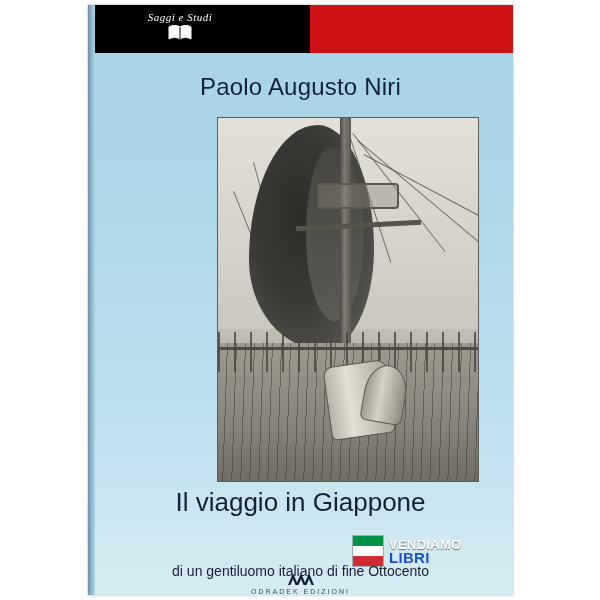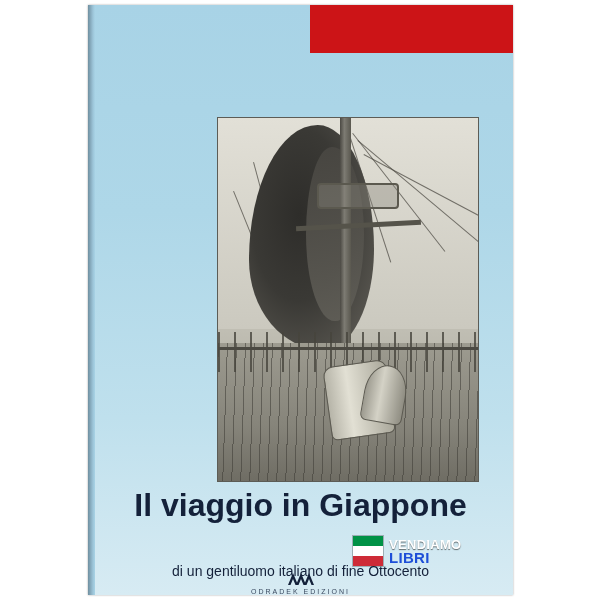--- a/index.html
+++ b/index.html
@@ -243,22 +243,22 @@
     color: #3c3a34;
     opacity: .8;
   }
 
   
   .title {
     position: absolute;
     left: 0; right: 0;
     top: 482px;
     text-align: center;
-    font-size: 32px;
-    font-weight: bold;
+    font-size: 26px;
+    font-weight: normal;
     color: #14213a;
   }
   .subtitle {
     position: absolute;
     left: 0; right: 0;
     top: 522px;
     text-align: center;
     font-size: 14px;
     color: #14213a;
     margin-top: 36px;
@@ -336,23 +336,34 @@
 </head>
 <body>
 
 <div id="stage">
 
   <div class="cover">
 
     <div class="spine"></div>
 
     <div class="top-band">
+      <div class="band-black">
+        <div class="series-logo">
+          <span class="series-text">Saggi e Studi</span>
+          <svg class="book-glyph" viewBox="0 0 26 18">
+            <path d="M13 3 C10 1, 5 1, 2 3 L2 15 C5 13, 10 13, 13 15 Z" fill="#ffffff" stroke="#ffffff" stroke-width="1"></path>
+            <path d="M13 3 C16 1, 21 1, 24 3 L24 15 C21 13, 16 13, 13 15 Z" fill="#ffffff" stroke="#ffffff" stroke-width="1"></path>
+            <line x1="13" y1="3" x2="13" y2="15" stroke="#000000" stroke-width="1"></line>
+          </svg>
+        </div>
+      </div>
       <div class="band-red"></div>
     </div>
 
+    <div class="author">Paolo Augusto Niri</div>
 
     <div class="illo-frame">
       <div class="illo">
         <div class="sky"></div>
 
         <div class="rig" style="left:52%;top:4%;width:150px;height:1px;transform:rotate(52deg);"></div>
         <div class="rig" style="left:54%;top:6%;width:160px;height:1px;transform:rotate(40deg);"></div>
         <div class="rig" style="left:56%;top:10%;width:150px;height:1px;transform:rotate(28deg);"></div>
         <div class="rig" style="left:50%;top:3%;width:140px;height:1px;transform:rotate(72deg);"></div>
         <div class="rig" style="left:14%;top:12%;width:120px;height:1px;transform:rotate(75deg);"></div>

